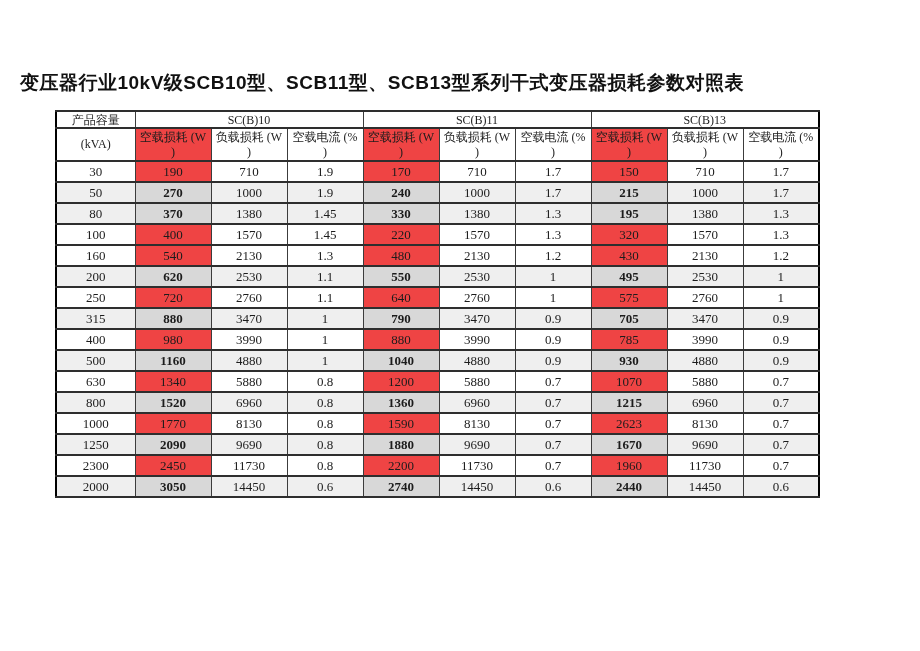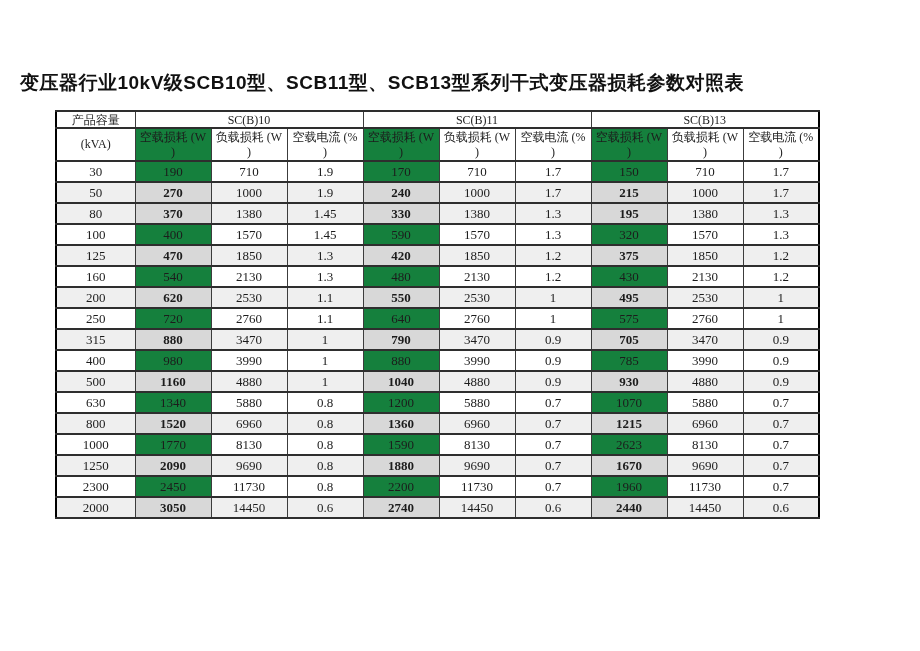--- a/index.html
+++ b/index.html
@@ -61,21 +61,21 @@
     height: 31px;
     font-size: 12px;
     line-height: 15px;
     white-space: pre-line;
   }
   tr.data-row td {
     height: 19px;
     font-size: 13px;
     line-height: 19px;
   }
-  .col-gray { background: #15803d; }
+  .col-gray { background: #ef4444; }
   tr.band td { background: #efefef; }
   tr.band td.col-gray { background: #d8d8d8; font-weight: bold; }
 </style>
 </head>
 <body>
 
 <div class="page">
 
   <div class="doc-title">变压器行业10kV级SCB10型、SCB11型、SCB13型系列干式变压器损耗参数对照表</div>
 
@@ -156,38 +156,26 @@
           <td>1.3</td>
           <td class="col-gray">195</td>
           <td>1380</td>
           <td>1.3</td>
         </tr>
         <tr class="data-row">
           <td>100</td>
           <td class="col-gray">400</td>
           <td>1570</td>
           <td>1.45</td>
-          <td class="col-gray">590</td>
+          <td class="col-gray">220</td>
           <td>1570</td>
           <td>1.3</td>
           <td class="col-gray">320</td>
           <td>1570</td>
           <td>1.3</td>
-        </tr>
-        <tr class="data-row band">
-          <td>125</td>
-          <td class="col-gray">470</td>
-          <td>1850</td>
-          <td>1.3</td>
-          <td class="col-gray">420</td>
-          <td>1850</td>
-          <td>1.2</td>
-          <td class="col-gray">375</td>
-          <td>1850</td>
-          <td>1.2</td>
         </tr>
         <tr class="data-row">
           <td>160</td>
           <td class="col-gray">540</td>
           <td>2130</td>
           <td>1.3</td>
           <td class="col-gray">480</td>
           <td>2130</td>
           <td>1.2</td>
           <td class="col-gray">430</td>

